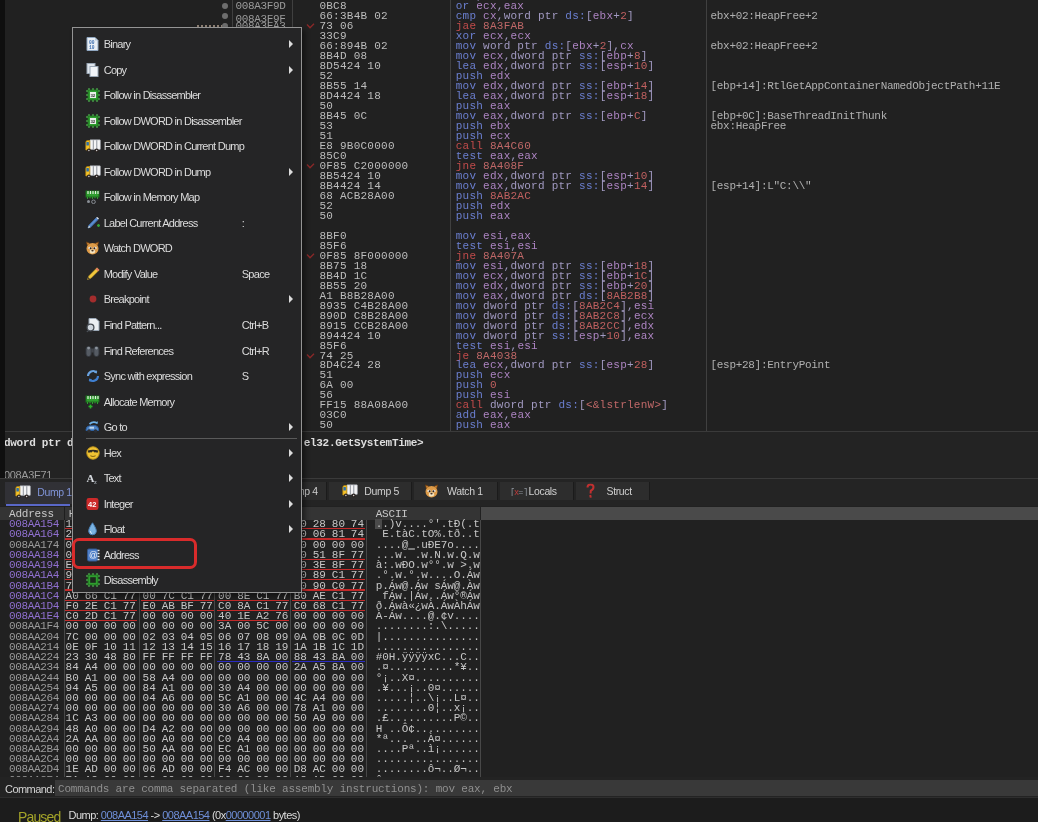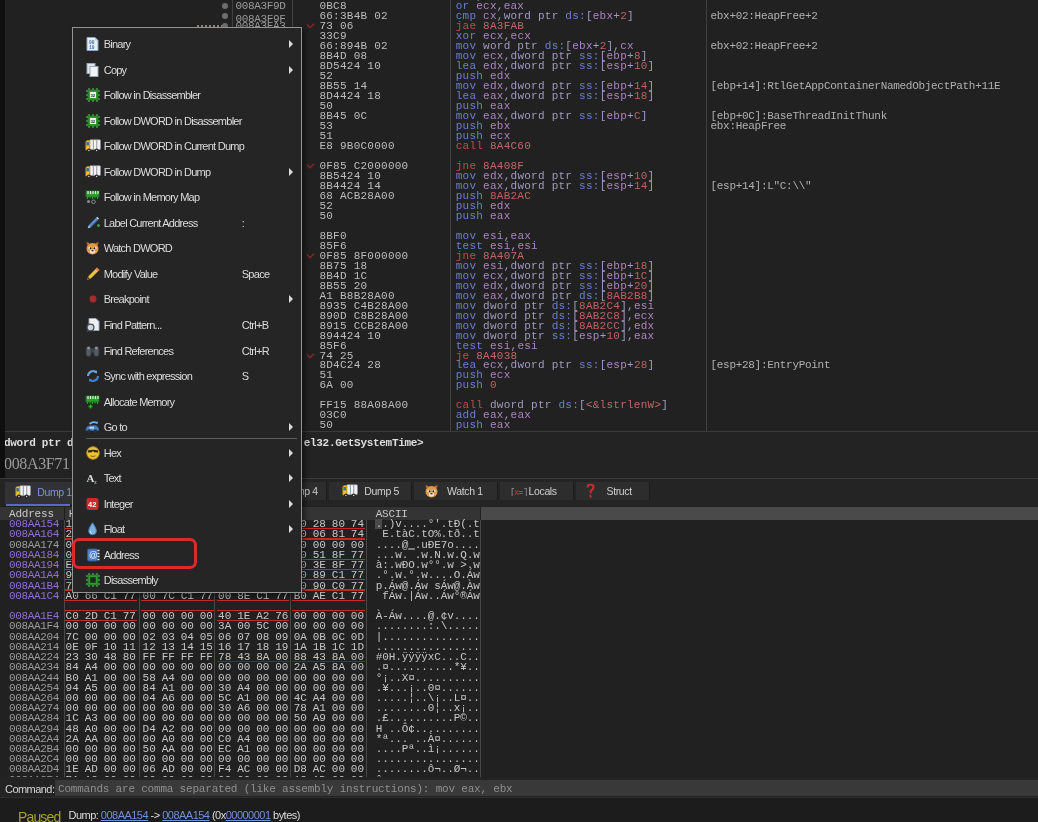--- a/index.html
+++ b/index.html
@@ -18,21 +18,21 @@
 .ddot { position:absolute; left:221.5px; width:6px; height:6px; border-radius:50%; background:#6e6e6e; }
 .jmark { position:absolute; left:306px; }
 .jdots { position:absolute; left:197px; width:25px; height:2.6px; background:repeating-linear-gradient(90deg,#8f8275 0 2px,transparent 2px 4px); }
 .m { color:#6b7fd0; } .j { color:#c14b4b; } .r { color:#ad84c2; }
 .p { color:#a29ac2; } .n { color:#c06060; } .t { color:#c06868; }
 
 
 #infopane { position:absolute; left:0; top:431px; width:1038px; height:46.5px; background:#232323; border-top:1px solid #3a3a3a; }
 #infopane .l1 { position:absolute; top:5px; left:4px; font-family:"Liberation Mono",monospace; font-size:11px; color:#dedede; font-weight:bold; white-space:pre; letter-spacing:-0.3px; }
 #infopane .l1b { position:absolute; top:5px; left:303.7px; font-family:"Liberation Mono",monospace; font-size:11px; color:#dedede; font-weight:bold; letter-spacing:-0.3px; }
-#infopane .l3 { position:absolute; top:23px; left:4px; font-family:Liberation Serif, serif; font-size:16px; color:#9b9b9b; letter-spacing:-0.35px; }
+#infopane .l3 { position:absolute; top:37px; left:4px; font-family:Liberation Sans, sans-serif; font-size:11px; color:#9b9b9b; letter-spacing:-0.35px; }
 
 
 #tabbar { position:absolute; left:0; top:477.5px; width:1038px; height:28px; background:#242424; border-top:1px solid #3a3a3a; }
 .tab { position:absolute; top:3.8px; height:18.2px; background:#2d2d2d; border-right:1px solid #1b1b1b; }
 .tab.sel { height:22px; background:#313136; }
 .tic { position:absolute; top:50%; transform:translateY(-50%); display:flex; align-items:center; }
 .tab.sel .tic { top:44%; }
 .tlab { position:absolute; top:50%; transform:translateY(-50%); font-size:10.5px; letter-spacing:-0.35px; color:#cfcfcf; white-space:nowrap; }
 .tab.sel .tlab { top:44%; }
 .tsel { color:#8094d8; }
@@ -93,20 +93,21 @@
 <div class="drow" style="top:51.10px"><span class="db">8B4D 08</span><span class="di"><span class="m">mov</span> <span class="r">ecx</span><span class="p">,</span><span class="p">dword ptr</span> <span class="m">ss:</span><span class="p">[</span><span class="r">ebp</span><span class="p">+</span><span class="n">8</span><span class="p">]</span></span></div>
 <div class="drow" style="top:61.08px"><span class="db">8D5424 10</span><span class="di"><span class="m">lea</span> <span class="r">edx</span><span class="p">,</span><span class="p">dword ptr</span> <span class="m">ss:</span><span class="p">[</span><span class="r">esp</span><span class="p">+</span><span class="n">10</span><span class="p">]</span></span></div>
 <div class="drow" style="top:71.06px"><span class="db">52</span><span class="di"><span class="m">push</span> <span class="r">edx</span></span></div>
 <div class="drow" style="top:81.04px"><span class="db">8B55 14</span><span class="di"><span class="m">mov</span> <span class="r">edx</span><span class="p">,</span><span class="p">dword ptr</span> <span class="m">ss:</span><span class="p">[</span><span class="r">ebp</span><span class="p">+</span><span class="n">14</span><span class="p">]</span></span><span class="dc">[ebp+14]:RtlGetAppContainerNamedObjectPath+11E</span></div>
 <div class="drow" style="top:91.02px"><span class="db">8D4424 18</span><span class="di"><span class="m">lea</span> <span class="r">eax</span><span class="p">,</span><span class="p">dword ptr</span> <span class="m">ss:</span><span class="p">[</span><span class="r">esp</span><span class="p">+</span><span class="n">18</span><span class="p">]</span></span></div>
 <div class="drow" style="top:101.00px"><span class="db">50</span><span class="di"><span class="m">push</span> <span class="r">eax</span></span></div>
 <div class="drow" style="top:110.98px"><span class="db">8B45 0C</span><span class="di"><span class="m">mov</span> <span class="r">eax</span><span class="p">,</span><span class="p">dword ptr</span> <span class="m">ss:</span><span class="p">[</span><span class="r">ebp</span><span class="p">+</span><span class="n">C</span><span class="p">]</span></span><span class="dc">[ebp+0C]:BaseThreadInitThunk</span></div>
 <div class="drow" style="top:120.96px"><span class="db">53</span><span class="di"><span class="m">push</span> <span class="r">ebx</span></span><span class="dc">ebx:HeapFree</span></div>
 <div class="drow" style="top:130.94px"><span class="db">51</span><span class="di"><span class="m">push</span> <span class="r">ecx</span></span></div>
 <div class="drow" style="top:140.92px"><span class="db">E8 9B0C0000</span><span class="di"><span class="j">call</span> <span class="t">8A4C60</span></span></div>
+<div class="drow" style="top:150.90px"><span class="db">85C0</span><span class="di"><span class="m">test</span> <span class="r">eax</span><span class="p">,</span><span class="r">eax</span></span></div>
 <div class="drow" style="top:160.88px"><span class="db">0F85 C2000000</span><span class="di"><span class="j">jne</span> <span class="t">8A408F</span></span></div>
 <div class="drow" style="top:170.86px"><span class="db">8B5424 10</span><span class="di"><span class="m">mov</span> <span class="r">edx</span><span class="p">,</span><span class="p">dword ptr</span> <span class="m">ss:</span><span class="p">[</span><span class="r">esp</span><span class="p">+</span><span class="n">10</span><span class="p">]</span></span></div>
 <div class="drow" style="top:180.84px"><span class="db">8B4424 14</span><span class="di"><span class="m">mov</span> <span class="r">eax</span><span class="p">,</span><span class="p">dword ptr</span> <span class="m">ss:</span><span class="p">[</span><span class="r">esp</span><span class="p">+</span><span class="n">14</span><span class="p">]</span></span><span class="dc">[esp+14]:L"C:\\"</span></div>
 <div class="drow" style="top:190.82px"><span class="db">68 ACB28A00</span><span class="di"><span class="m">push</span> <span class="n">8AB2AC</span></span></div>
 <div class="drow" style="top:200.80px"><span class="db">52</span><span class="di"><span class="m">push</span> <span class="r">edx</span></span></div>
 <div class="drow" style="top:210.78px"><span class="db">50</span><span class="di"><span class="m">push</span> <span class="r">eax</span></span></div>
 <div class="drow" style="top:230.74px"><span class="db">8BF0</span><span class="di"><span class="m">mov</span> <span class="r">esi</span><span class="p">,</span><span class="r">eax</span></span></div>
 <div class="drow" style="top:240.72px"><span class="db">85F6</span><span class="di"><span class="m">test</span> <span class="r">esi</span><span class="p">,</span><span class="r">esi</span></span></div>
 <div class="drow" style="top:250.70px"><span class="db">0F85 8F000000</span><span class="di"><span class="j">jne</span> <span class="t">8A407A</span></span></div>
 <div class="drow" style="top:260.68px"><span class="db">8B75 18</span><span class="di"><span class="m">mov</span> <span class="r">esi</span><span class="p">,</span><span class="p">dword ptr</span> <span class="m">ss:</span><span class="p">[</span><span class="r">ebp</span><span class="p">+</span><span class="n">18</span><span class="p">]</span></span></div>
@@ -115,20 +116,21 @@
 <div class="drow" style="top:290.62px"><span class="db">A1 B8B28A00</span><span class="di"><span class="m">mov</span> <span class="r">eax</span><span class="p">,</span><span class="p">dword ptr</span> <span class="m">ds:</span><span class="p">[</span><span class="n">8AB2B8</span><span class="p">]</span></span></div>
 <div class="drow" style="top:300.60px"><span class="db">8935 C4B28A00</span><span class="di"><span class="m">mov</span> <span class="p">dword ptr</span> <span class="m">ds:</span><span class="p">[</span><span class="n">8AB2C4</span><span class="p">]</span><span class="p">,</span><span class="r">esi</span></span></div>
 <div class="drow" style="top:310.58px"><span class="db">890D C8B28A00</span><span class="di"><span class="m">mov</span> <span class="p">dword ptr</span> <span class="m">ds:</span><span class="p">[</span><span class="n">8AB2C8</span><span class="p">]</span><span class="p">,</span><span class="r">ecx</span></span></div>
 <div class="drow" style="top:320.56px"><span class="db">8915 CCB28A00</span><span class="di"><span class="m">mov</span> <span class="p">dword ptr</span> <span class="m">ds:</span><span class="p">[</span><span class="n">8AB2CC</span><span class="p">]</span><span class="p">,</span><span class="r">edx</span></span></div>
 <div class="drow" style="top:330.54px"><span class="db">894424 10</span><span class="di"><span class="m">mov</span> <span class="p">dword ptr</span> <span class="m">ss:</span><span class="p">[</span><span class="r">esp</span><span class="p">+</span><span class="n">10</span><span class="p">]</span><span class="p">,</span><span class="r">eax</span></span></div>
 <div class="drow" style="top:340.52px"><span class="db">85F6</span><span class="di"><span class="m">test</span> <span class="r">esi</span><span class="p">,</span><span class="r">esi</span></span></div>
 <div class="drow" style="top:350.50px"><span class="db">74 25</span><span class="di"><span class="j">je</span> <span class="t">8A4038</span></span></div>
 <div class="drow" style="top:360.48px"><span class="db">8D4C24 28</span><span class="di"><span class="m">lea</span> <span class="r">ecx</span><span class="p">,</span><span class="p">dword ptr</span> <span class="m">ss:</span><span class="p">[</span><span class="r">esp</span><span class="p">+</span><span class="n">28</span><span class="p">]</span></span><span class="dc">[esp+28]:EntryPoint</span></div>
 <div class="drow" style="top:370.46px"><span class="db">51</span><span class="di"><span class="m">push</span> <span class="r">ecx</span></span></div>
 <div class="drow" style="top:380.44px"><span class="db">6A 00</span><span class="di"><span class="m">push</span> <span class="n">0</span></span></div>
+<div class="drow" style="top:390.42px"><span class="db">56</span><span class="di"><span class="m">push</span> <span class="r">esi</span></span></div>
 <div class="drow" style="top:400.40px"><span class="db">FF15 88A08A00</span><span class="di"><span class="j">call</span> <span class="p">dword ptr</span> <span class="m">ds:</span><span class="p">[</span><span class="t">&lt;&amp;lstrlenW&gt;</span><span class="p">]</span></span></div>
 <div class="drow" style="top:410.38px"><span class="db">03C0</span><span class="di"><span class="m">add</span> <span class="r">eax</span><span class="p">,</span><span class="r">eax</span></span></div>
 <div class="drow" style="top:420.36px"><span class="db">50</span><span class="di"><span class="m">push</span> <span class="r">eax</span></span></div>
 <div class="daddr" style="top:1.20px">008A3F9D</div>
 <div class="ddot" style="top:3.40px"></div>
 <div class="daddr" style="top:14px">008A3F9F</div>
 <div class="ddot" style="top:13.38px"></div>
 <div class="daddr" style="top:21.16px">008A3FA3</div>
 <div class="ddot" style="top:23.36px"></div>
 <svg class="jmark" style="top:23.36px" width="9" height="6" viewBox="0 0 9 6">
@@ -305,20 +307,21 @@
 <div class="hrow" style="top:75.02px"><span class="pa">008AA1B4</span><span class="hg" style="left:65.6px">70 00 C1 77</span><span class="hg" style="left:142.6px">40 00 C1 77</span><span class="hg" style="left:218.1px">20 73 C1 77</span><span class="hg" style="left:293.7px">40 90 C0 77</span><span class="asc">p.Áw@.Áw sÁw@.Àw</span></div>
 <div class="ulr" style="top:83.82px;left:64.1px"></div>
 <div class="ulr" style="top:83.82px;left:141.1px"></div>
 <div class="ulr" style="top:83.82px;left:216.6px"></div>
 <div class="ulr" style="top:83.82px;left:292.2px"></div>
 <div class="hrow" style="top:85.24px"><span class="pa">008AA1C4</span><span class="hg" style="left:65.6px">A0 66 C1 77</span><span class="hg" style="left:142.6px">00 7C C1 77</span><span class="hg" style="left:218.1px">00 8E C1 77</span><span class="hg" style="left:293.7px">B0 AE C1 77</span><span class="asc"> fÁw.|Áw..Áw°®Áw</span></div>
 <div class="ulr" style="top:94.04px;left:64.1px"></div>
 <div class="ulr" style="top:94.04px;left:141.1px"></div>
 <div class="ulr" style="top:94.04px;left:216.6px"></div>
 <div class="ulr" style="top:94.04px;left:292.2px"></div>
+<div class="hrow" style="top:95.46px"><span class="pa">008AA1D4</span><span class="hg" style="left:65.6px">F0 2E C1 77</span><span class="hg" style="left:142.6px">E0 AB BF 77</span><span class="hg" style="left:218.1px">C0 8A C1 77</span><span class="hg" style="left:293.7px">C0 68 C1 77</span><span class="asc">ð.Áwà«¿wÀ.ÁwÀhÁw</span></div>
 <div class="ulr" style="top:104.26px;left:64.1px"></div>
 <div class="ulr" style="top:104.26px;left:141.1px"></div>
 <div class="ulr" style="top:104.26px;left:216.6px"></div>
 <div class="ulr" style="top:104.26px;left:292.2px"></div>
 <div class="hrow" style="top:105.68px"><span class="pa">008AA1E4</span><span class="hg" style="left:65.6px">C0 2D C1 77</span><span class="hg" style="left:142.6px">00 00 00 00</span><span class="hg" style="left:218.1px">40 1E A2 76</span><span class="hg" style="left:293.7px">00 00 00 00</span><span class="asc">À-Áw....@.¢v....</span></div>
 <div class="ulr" style="top:114.48px;left:64.1px"></div>
 <div class="ulr" style="top:114.48px;left:216.6px"></div>
 <div class="hrow" style="top:115.90px"><span class="ga">008AA1F4</span><span class="hg" style="left:65.6px">00 00 00 00</span><span class="hg" style="left:142.6px">00 00 00 00</span><span class="hg" style="left:218.1px">3A 00 5C 00</span><span class="hg" style="left:293.7px">00 00 00 00</span><span class="asc">........:.\.....</span></div>
 <div class="hrow" style="top:126.12px"><span class="ga">008AA204</span><span class="hg" style="left:65.6px">7C 00 00 00</span><span class="hg" style="left:142.6px">02 03 04 05</span><span class="hg" style="left:218.1px">06 07 08 09</span><span class="hg" style="left:293.7px">0A 0B 0C 0D</span><span class="asc">|...............</span></div>
 <div class="hrow" style="top:136.34px"><span class="ga">008AA214</span><span class="hg" style="left:65.6px">0E 0F 10 11</span><span class="hg" style="left:142.6px">12 13 14 15</span><span class="hg" style="left:218.1px">16 17 18 19</span><span class="hg" style="left:293.7px">1A 1B 1C 1D</span><span class="asc">................</span></div>

